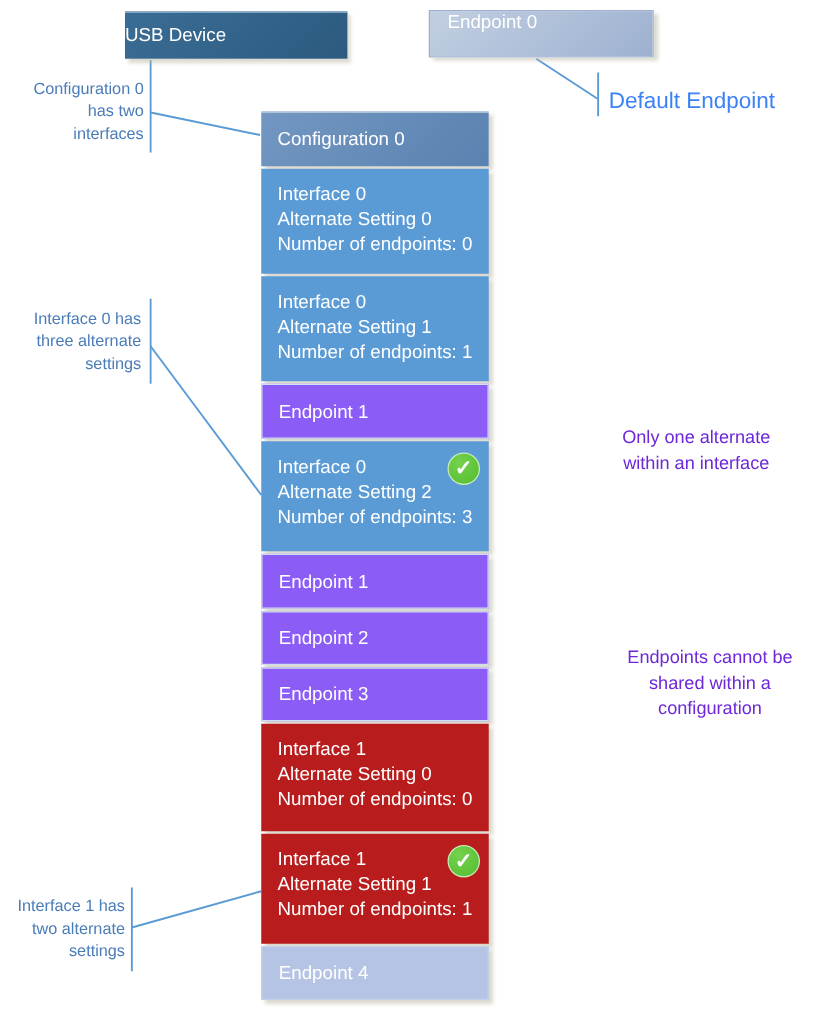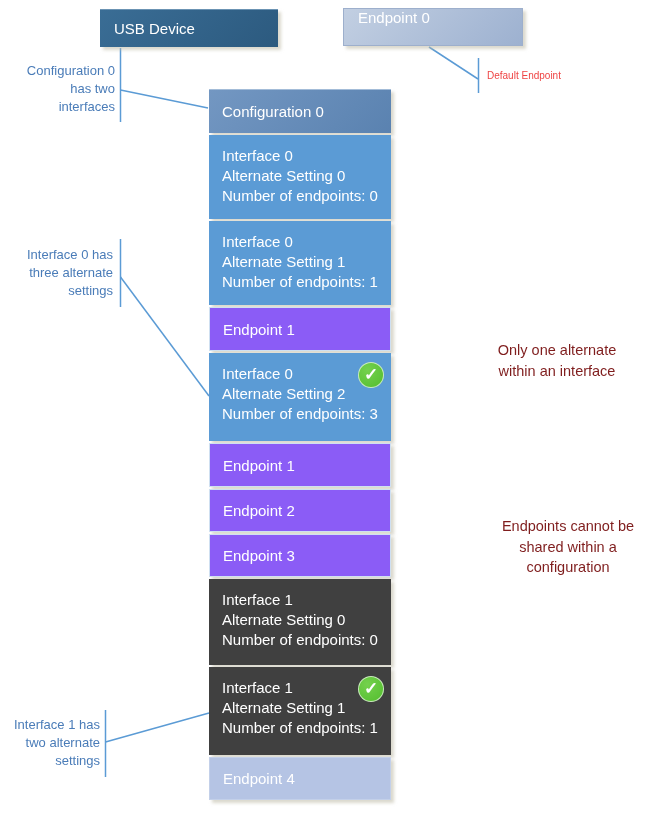--- a/index.html
+++ b/index.html
@@ -7,65 +7,65 @@
     position:relative;width:659px;height:813px;background:#ffffff;overflow:hidden;
     font-family:"Liberation Sans", sans-serif;
   }
   .box{position:absolute;color:#fff;box-sizing:border-box;}
   .shadowed{box-shadow:3px 3px 3px rgba(190,186,165,0.55);}
   
   .usb-device{
     left:100px;top:9px;width:178px;height:38px;
     background:linear-gradient(135deg,#3a6d95 0%,#2c5a7f 100%);
     border-top:1px solid #6b93b3;
-    display:flex;align-items:center;padding-left:14px;font-size:15px;
+    display:flex;align-items:center;font-size:15px;
   }
   .endpoint0{
     left:343px;top:8px;width:180px;height:38px;
     background:linear-gradient(135deg,#c2cfe2 0%,#9db1d0 100%);
     border:1px solid #9dafcc;
     display:flex;align-items:flex-start;padding-left:14px;font-size:15px;
   }
   
   .col-row{left:209px;width:182px;}
   .config-header{
     top:89px;height:44px;
     background:linear-gradient(135deg,#7397c2 0%,#5a82b0 100%);
     border-top:1px solid #a3bcd8;
     display:flex;align-items:center;padding-left:13px;font-size:15px;
   }
   .iface{
     background:#5b9bd5;
     padding:11px 10px 16px 13px;font-size:15px;line-height:20px;
   }
-  .iface.alt{background:#404040;}
+  .iface.alt{background:#b91c1c;}
   .ep{
     background:#8b5cf6;border:1px solid #cfe0f1;
     display:flex;align-items:center;padding-left:13px;font-size:15px;
   }
   .ep.alt{background:#b5c4e4;border-color:#c3d0e9;}
   .row-line{display:block;}
   
   .check-badge{
     position:absolute;top:9px;right:7px;width:26px;height:26px;border-radius:50%;
     background:radial-gradient(circle at 35% 30%,#74d14d,#53bd2e);
     border:1px solid rgba(255,255,255,0.65);
     display:flex;align-items:center;justify-content:center;
     color:#fff;font-size:17px;font-weight:bold;box-sizing:border-box;
   }
   
   .callout-text{
     position:absolute;color:#4a7cb8;font-size:13px;line-height:18px;text-align:right;
   }
   .default-ep-text{
-    position:absolute;left:487px;top:70px;color:#ef4444;font-size:10px;
+    position:absolute;left:487px;top:70px;color:#3b82f6;font-size:18px;
   }
   
   .note{
-    position:absolute;color:#7f1d1d;font-size:14.5px;line-height:20.5px;text-align:center;
+    position:absolute;color:#6d28d9;font-size:14.5px;line-height:20.5px;text-align:center;
   }
   .note-alt{left:467px;top:340px;width:180px;}
   .note-ep{left:478px;top:516px;width:180px;}
   svg.leaders{position:absolute;left:0;top:0;pointer-events:none;}
 </style>
 </head>
 <body>
 
 <div class="stage">
 

